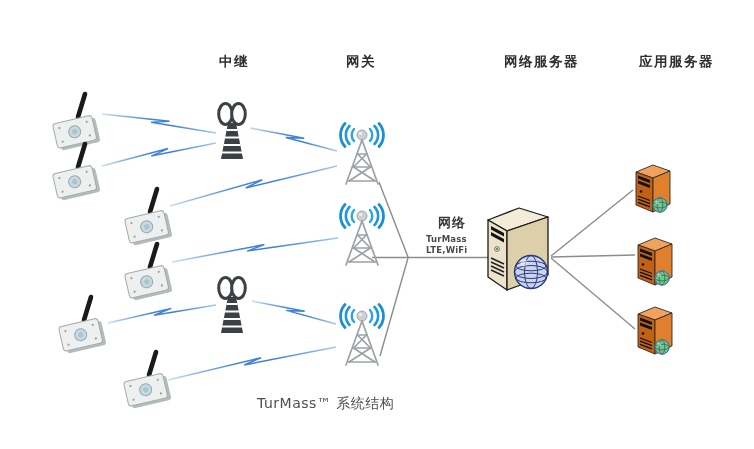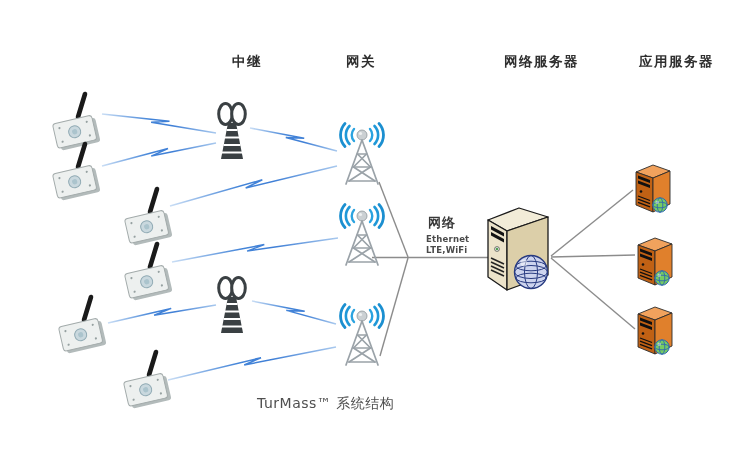--- a/index.html
+++ b/index.html
@@ -8,21 +8,21 @@
     font-family:"DejaVu Sans","Liberation Sans",sans-serif;overflow:hidden;
   }
   .lines{position:absolute;left:0;top:0;width:754px;height:449px;}
   .node{position:absolute;}
   .node svg{display:block;width:100%;height:100%;}
   .col-header{
     position:absolute;top:53px;font-size:13.5px;font-weight:600;color:#2f2f2f;
     letter-spacing:1.5px;white-space:nowrap;
   }
   .net-label{position:absolute;left:426px;top:214px;width:70px;}
-  .net-label .net-title{font-size:13px;font-weight:600;color:#383838;margin:0 0 2px 2px;letter-spacing:1px;}
+  .net-label .net-title{font-size:13px;font-weight:600;color:#383838;margin:0 0 2px 12px;letter-spacing:1px;}
   .net-label .net-sub{font-size:8.5px;font-weight:700;color:#4a4a4a;line-height:1.35;letter-spacing:.2px;}
   .diagram-title{
     position:absolute;left:257px;top:395px;width:260px;text-align:left;
     font-size:14px;color:#4f4f4f;letter-spacing:.5px;white-space:nowrap;
   }
   .defs-holder{position:absolute;width:0;height:0;overflow:hidden;}
 </style>
 </head>
 <body>
 
@@ -145,21 +145,21 @@
     <g fill="none" stroke="#8c8c8c" stroke-width="1.4">
       <path d="M379 182 L408 257"></path>
       <path d="M372 257.5 L488 257.5"></path>
       <path d="M380 356 L408 258"></path>
       <path d="M551 256 L633 190"></path>
       <path d="M551 257 L635 255"></path>
       <path d="M551 258 L635 329"></path>
     </g>
   </svg>
 
-  <div class="col-header" style="left:232px">中继</div>
+  <div class="col-header" style="left:219px">中继</div>
   <div class="col-header" style="left:346px">网关</div>
   <div class="col-header" style="left:504px">网络服务器</div>
   <div class="col-header" style="left:639px">应用服务器</div>
 
   <div class="node" style="left:50px;top:90px;width:52px;height:62px">
       <svg viewBox="0 0 52 62">
         <use href="#ico-sensor"></use>
       </svg>
     </div>
   <div class="node" style="left:50px;top:140px;width:52px;height:62px">
@@ -232,19 +232,19 @@
       </svg>
     </div>
   <div class="node" style="left:632px;top:302px;width:46px;height:56px">
       <svg viewBox="0 0 46 56">
         <use href="#ico-app"></use>
       </svg>
     </div>
 
   <div class="net-label">
     <div class="net-title">网络</div>
-    <div class="net-sub">Ethernet</div>
+    <div class="net-sub">TurMass</div>
     <div class="net-sub">LTE,WiFi</div>
   </div>
 
   <div class="diagram-title">TurMass™ 系统结构</div>
 
 </div>
 
 </body></html>

